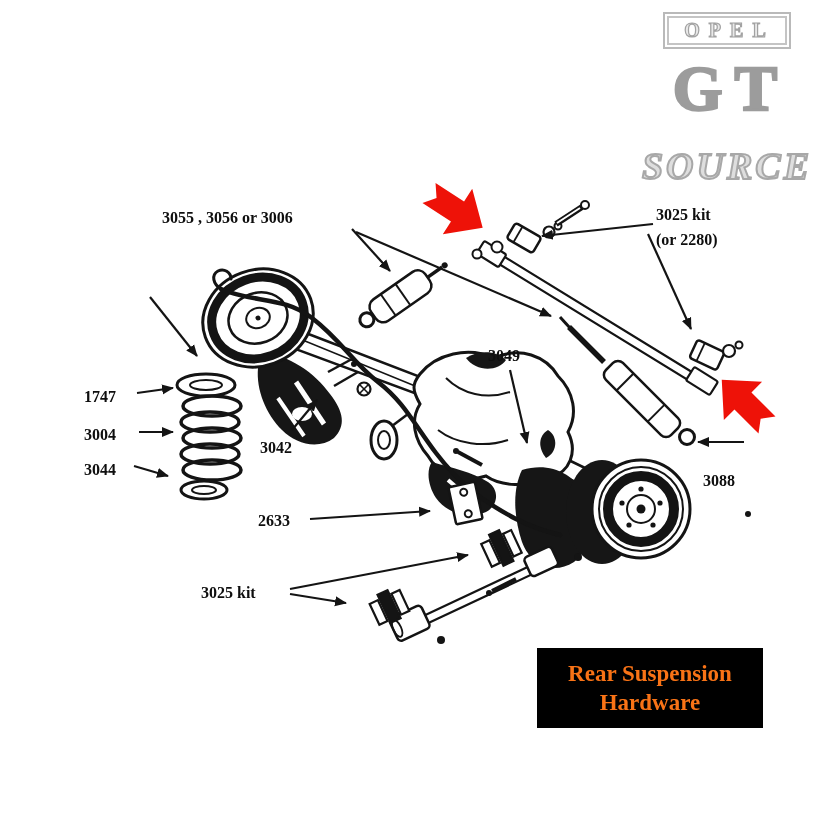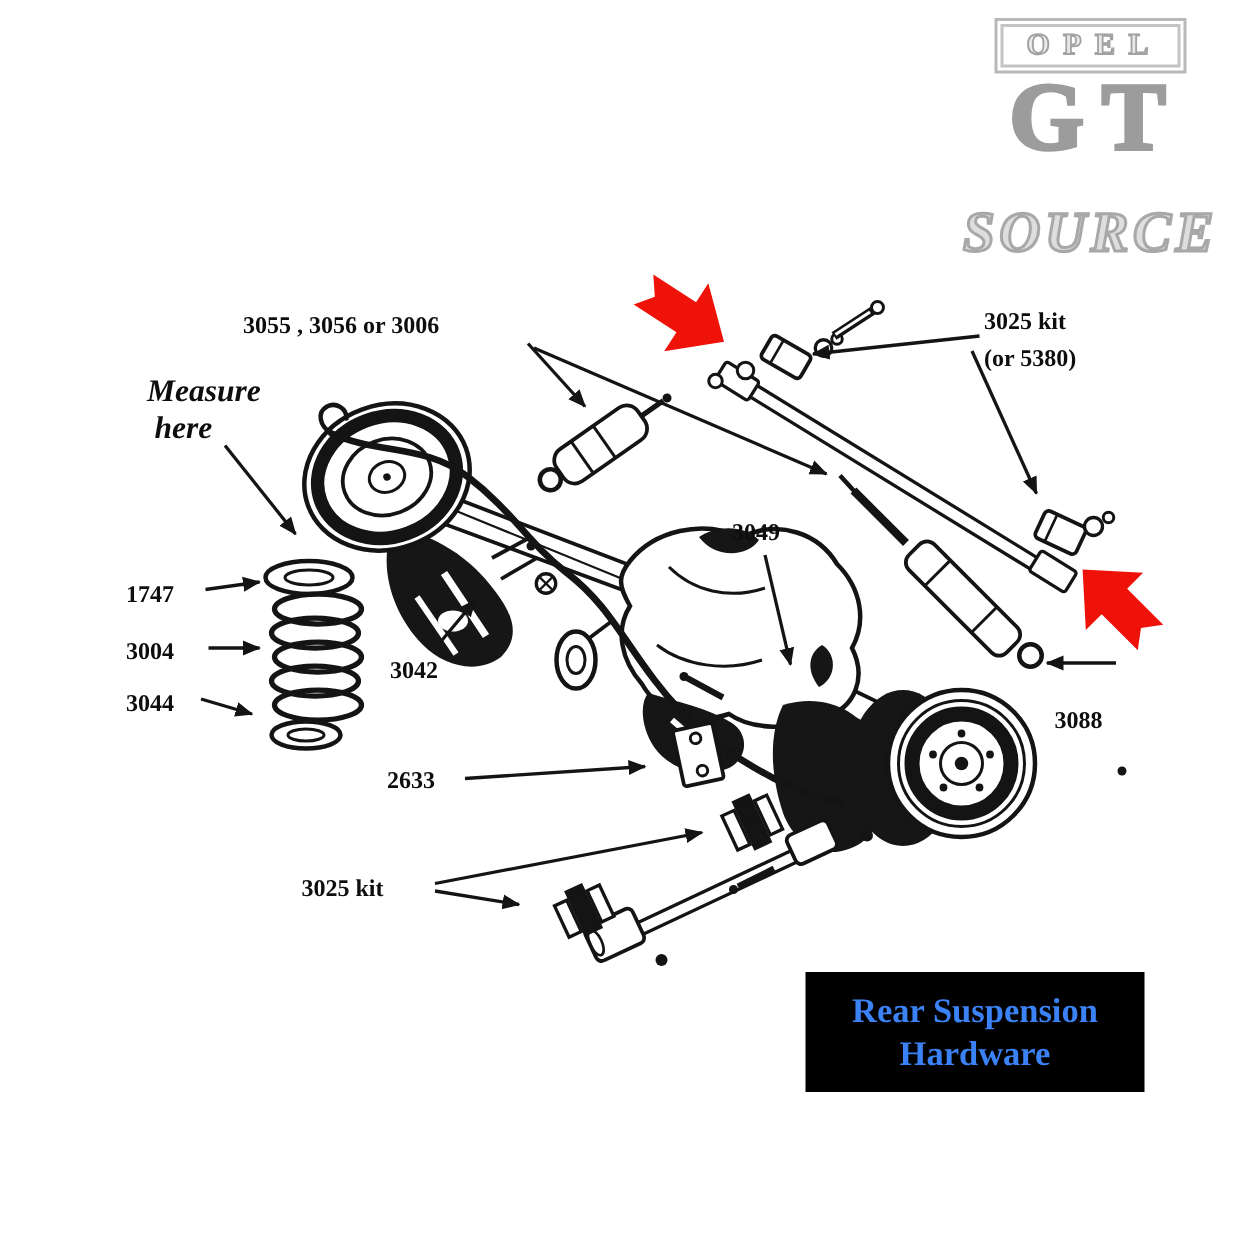--- a/index.html
+++ b/index.html
@@ -8,25 +8,25 @@
   svg.art { position:absolute; left:0; top:0; }
   .lbl { position:absolute; font-weight:bold; font-size:16px; color:#0e0e0e; white-space:nowrap;
          line-height:25px; }
   .italic { font-style:italic; font-size:21px; }
   .logo { position:absolute; left:616px; top:12px; width:222px; text-align:center; }
   .opel-outer { display:inline-block; border:2px solid #b9b9b9; padding:2px; }
   .opel-inner { display:block; border:2px solid #c4c4c4; padding:1px 10px; font-weight:bold;
                 font-size:20px; letter-spacing:9px; text-indent:5px; color:#e9e9e9;
                 -webkit-text-stroke:1.2px #a2a2a2; }
   .gt { font-weight:bold; font-size:64px; line-height:58px; letter-spacing:12px; text-indent:8px;
-        color:#9c9c9c; -webkit-text-stroke:2.5px #9c9c9c; margin-top:0; }
+        color:#9c9c9c; -webkit-text-stroke:2.5px #9c9c9c; margin-top:11px; }
   .source { font-style:italic; font-weight:bold; font-size:38px; line-height:40px; letter-spacing:3px;
             color:#dedede;margin-top:28px; -webkit-text-stroke:2px #a8a8a8; }
   .title-box { position:absolute; left:537px; top:648px; width:226px; height:80px; background:#000000;
-               color:#3b82f6; display:flex; flex-direction:column; align-items:center; justify-content:center;
+               color:#f97316; display:flex; flex-direction:column; align-items:center; justify-content:center;
                font-weight:bold; font-size:23px; line-height:29px; }
 </style>
 </head>
 <body>
 
 <div class="page">
 
   <svg class="art" width="840" height="840" viewBox="0 0 840 840">
     <defs>
       <marker id="ah" markerUnits="userSpaceOnUse" markerWidth="13" markerHeight="12" refX="11" refY="6" orient="auto">
@@ -223,35 +223,31 @@
 
   <div class="logo">
     <div class="opel-outer">
       <span class="opel-inner">OPEL</span>
     </div>
     <div class="gt">GT</div>
     <div class="source">SOURCE</div>
   </div>
 
   <div class="lbl" style="left:162px;top:205px">3055 , 3056 or 3006</div>
-  <div class="lbl italic" style="left:98px;top:248px">
-    <div>Measure</div>
-    <div style="margin-left:5px">here</div>
-  </div>
   <div class="lbl" style="left:84px;top:384px">1747</div>
   <div class="lbl" style="left:84px;top:422px">3004</div>
   <div class="lbl" style="left:84px;top:457px">3044</div>
   <div class="lbl" style="left:260px;top:435px">3042</div>
   <div class="lbl" style="left:488px;top:343px">3049</div>
   <div class="lbl" style="left:258px;top:508px">2633</div>
   <div class="lbl" style="left:201px;top:580px">3025 kit</div>
   <div class="lbl" style="left:703px;top:468px">3088</div>
   <div class="lbl" style="left:656px;top:202px">
     <div>3025 kit</div>
-    <div>(or 5380)</div>
+    <div>(or 2280)</div>
   </div>
 
   <div class="title-box">
     <div>Rear Suspension</div>
     <div>Hardware</div>
   </div>
 
 </div>
 
 </body></html>

